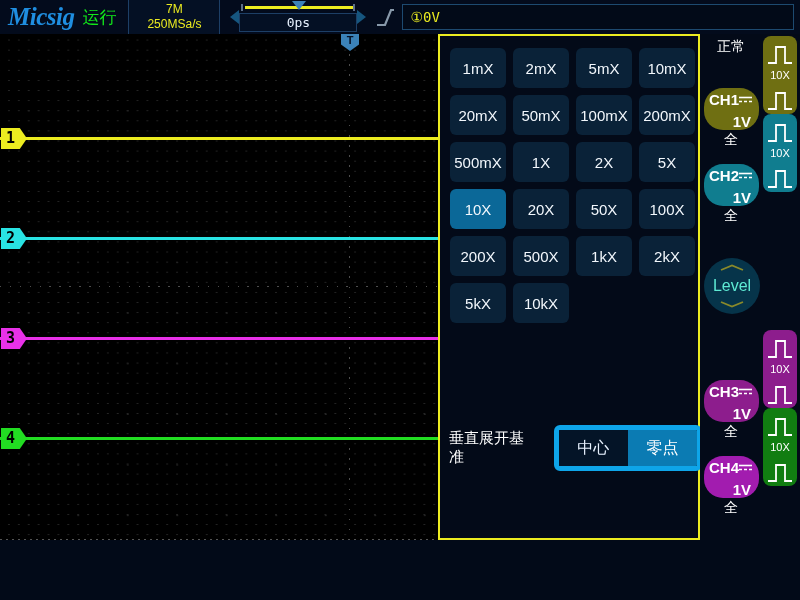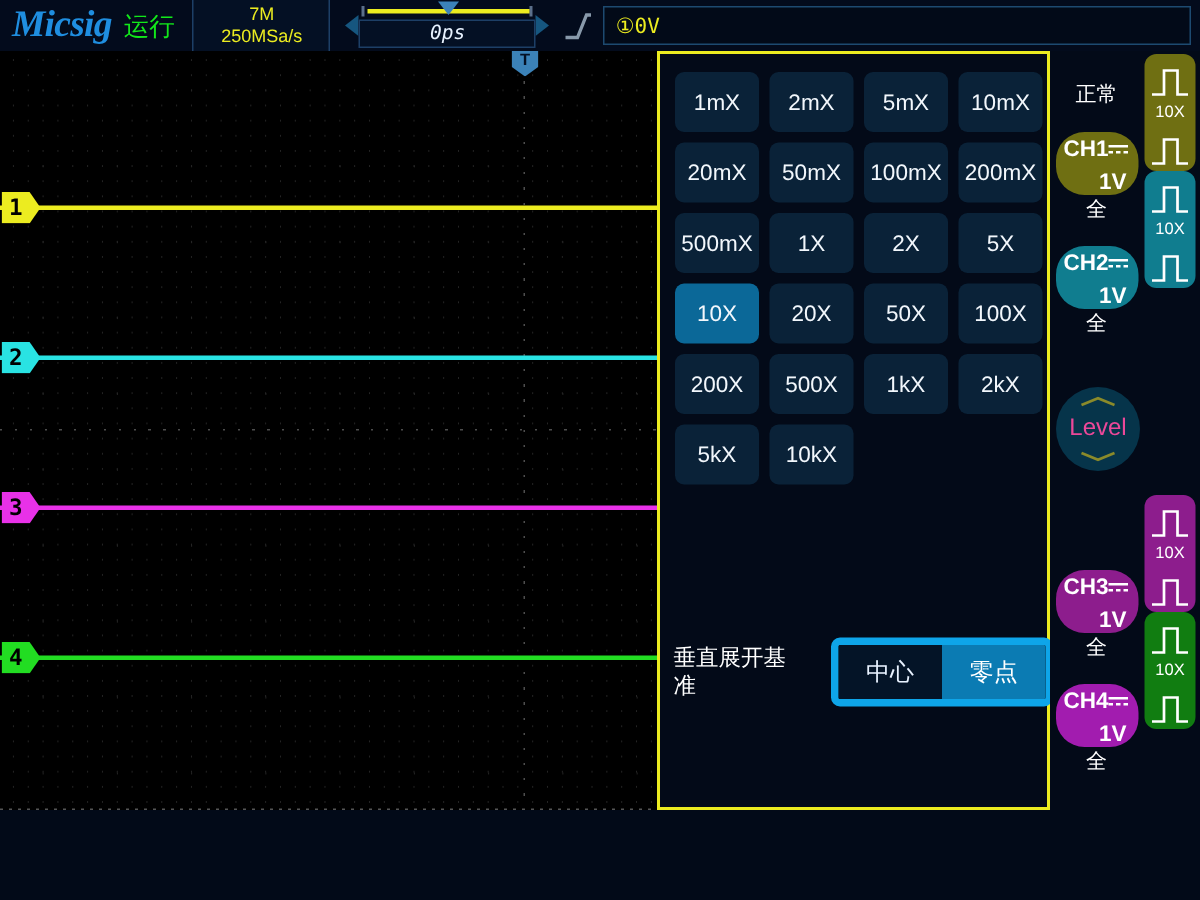--- a/index.html
+++ b/index.html
@@ -34,21 +34,21 @@
     margin-left: 12px; width: 92px; height: 48px;
     display: flex; flex-direction: column; justify-content: center;
   }
   #acq-box div { text-align: center; color: #ecec20; font-size: 12px; line-height: 15px; }
   #pos-wrap {
     margin-left: 10px; display: flex; align-items: center; height: 32px;
   }
   .arrow-l, .arrow-r { width: 0; height: 0; border-top: 7px solid transparent; border-bottom: 7px solid transparent; }
   .arrow-l { border-right: 9px solid #16567f; }
   .arrow-r { border-left: 9px solid #16567f; }
-  #pos-center { position: relative; width: 118px; height: 32px; font-style: italic; }
+  #pos-center { position: relative; width: 118px; height: 32px; }
   #pos-bar {
     position: absolute; left: 2px; top: 3px; width: 114px; height: 7px;
     border-left: 2px solid #5b6f8a; border-right: 2px solid #5b6f8a;
   }
   #pos-bar i { position: absolute; left: 2px; top: 2px; width: 108px; height: 3px; background: #ecec20; display:block;}
   #pos-tri {
     position: absolute; left: 53px; top: 0px; width: 0; height: 0;
     border-left: 7px solid transparent; border-right: 7px solid transparent; border-top: 9px solid #3b82b8;
   }
   #pos-val {
@@ -130,40 +130,40 @@
     display: flex; border: 5px solid #0ea5e9; border-radius: 6px; overflow: hidden;
   }
   .seg-b {
     width: 70px; height: 36px; display: flex; align-items: center; justify-content: center;
     font-size: 16px; color: #e8f2ff; background: #041427;
   }
   .seg-b.sel { background: #0b7bb3; color: #fff; }
 
   
   #side { position: absolute; left: 700px; top: 34px; width: 100px; height: 506px; background: #030a18; }
-  #trig-mode { position: absolute; left: 0; top: 20px; width: 62px; text-align: center; color: #fff; font-size: 14px; }
+  #trig-mode { position: absolute; left: 0; top: 4px; width: 62px; text-align: center; color: #fff; font-size: 14px; }
   .ch-btn {
     position: absolute; left: 4px; width: 55px; height: 42px; border-radius: 19px;
     color: #fff; font-weight: bold;
   }
   .ch-btn .r1 { position:absolute; left:5px; top:3px; font-size: 15px; }
   .ch-btn .r2 { position:absolute; right:8px; bottom:0; font-size: 15px; }
   .dc-sym { position: absolute; right: 6px; top: 7px; width: 15px; height: 9px; }
   .ch-bw { position: absolute; left: 0; width: 62px; text-align: center; color: #fff; font-size: 14px; }
   .probe-col {
     position: absolute; left: 63px; width: 34px; border-radius: 8px;
     display: flex; flex-direction: column; align-items: center;
   }
   .probe-col .pulse { width: 28px; height: 26px; margin-top: 6px; }
   .probe-col .lbl { color: #fff; font-size: 11px; margin: 1px 0; }
   #level-knob {
     position: absolute; left: 4px; top: 224px; width: 56px; height: 56px;
     border-radius: 50%; background: #06344a;
     display: flex; align-items: center; justify-content: center;
-    color: #ec4899; font-size: 16px;
+    color: #5eead4; font-size: 16px;
   }
   #level-knob .chev { position: absolute; left: 14px; width: 28px; height: 8px; }
 
   
   #bottom { position: absolute; left: 0; top: 540px; width: 800px; height: 60px; background: #020a18; }
 </style>
 </head>
 <body>
 
 <div id="app">

